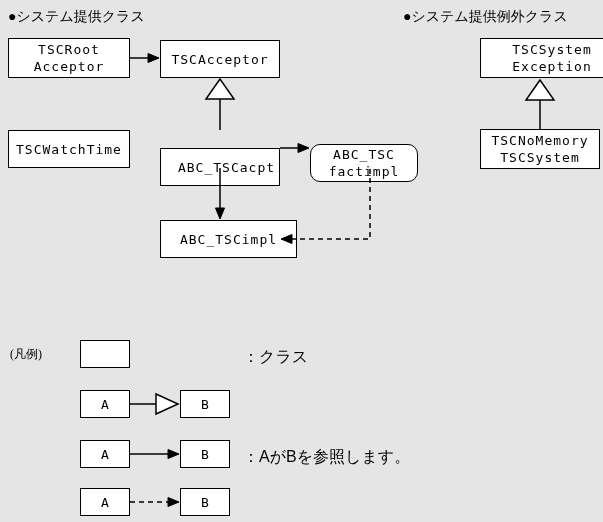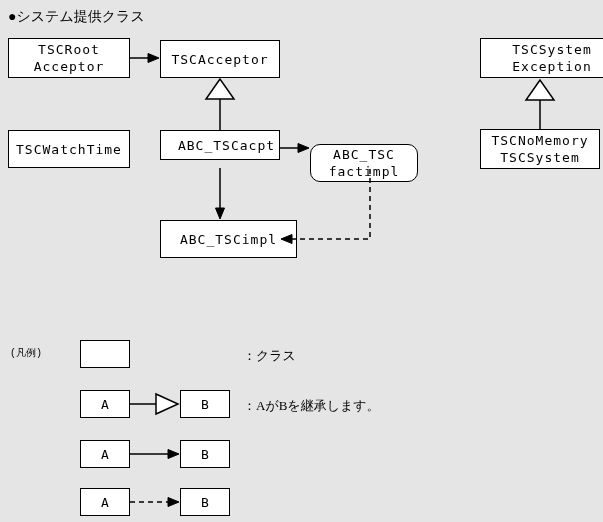--- a/index.html
+++ b/index.html
@@ -21,48 +21,49 @@
     white-space: pre-line;
     letter-spacing: 1px;
   }
   .overlay { position: absolute; left: 0; top: 0; pointer-events: none; }
   .overlay line, .overlay polyline { stroke: #000; stroke-width: 1.5; fill: none; }
   .overlay polygon.solid { fill: #000; stroke: #000; }
   .overlay polygon.hollow { fill: #fff; stroke: #000; stroke-width: 1.5; }
   .overlay polyline.dashed, .overlay line.dashed { stroke-dasharray: 5 4; }
   .legend-caption {
     position: absolute;
-    font-family: Liberation Mono, monospace;
-    font-size: 10px; white-space: nowrap;
+    font-family: Liberation Serif, serif;
+    font-size: 12px; white-space: nowrap;
   }
   .legend-desc {
     position: absolute;
-    font-family: Liberation Serif, serif;
-    font-size: 13px; white-space: nowrap;
+    font-family: Liberation Sans, sans-serif;
+    font-size: 16px; white-space: nowrap;
   }
   .legend-box {
     position: absolute;
     border: 1px solid #000; background: #fff;
     width: 50px; height: 28px;
     display: flex; align-items: center; justify-content: center;
     font-size: 13px;
   }
 </style>
 </head>
 <body>
 
 <div class="canvas">
 
   <div class="hdr" style="left:8px; top:8px;">●システム提供クラス</div>
+  <div class="hdr" style="left:403px; top:8px;">●システム提供例外クラス</div>
 
   <div class="node" style="left:160px; top:40px; width:120px; height:38px;">TSCAcceptor</div>
   <div class="node" style="left:8px; top:38px; width:122px; height:40px;">TSCRoot
 Acceptor</div>
   <div class="node" style="left:8px; top:130px; width:122px; height:38px;">TSCWatchTime</div>
-  <div class="node" style="left:160px; top:130px; width:120px; height:30px;padding-left:13px;">ABC_TSCacpt</div>
+  <div class="node" style="left:160px; top:148px; width:120px; height:38px;padding-left:13px;">ABC_TSCacpt</div>
   <div class="node" style="left:310px; top:144px; width:108px; height:38px;border-radius:10px;">ABC_TSC
 factimpl</div>
   <div class="node" style="left:160px; top:220px; width:137px; height:38px;">ABC_TSCimpl</div>
   <div class="node" style="left:480px; top:38px; width:144px; height:40px;">TSCSystem
 Exception</div>
   <div class="node" style="left:480px; top:129px; width:120px; height:40px;">TSCNoMemory
 TSCSystem</div>
 
   <svg class="overlay" width="603" height="522">
 
@@ -112,21 +113,21 @@
     </g>
   </svg>
 
   <div class="legend-caption" style="left:10px; top:346px;">(凡例)</div>
 
   <div class="legend-box" style="left:80px; top:340px;"></div>
   <div class="legend-desc" style="left:243px; top:347px;">：クラス</div>
 
   <div class="legend-box" style="left:80px; top:390px;">A</div>
   <div class="legend-box" style="left:180px; top:390px;">B</div>
-  <div class="legend-desc" style="left:243px; top:397px;">：AがBを継承します。</div>
 
   <div class="legend-box" style="left:80px; top:440px;">A</div>
   <div class="legend-box" style="left:180px; top:440px;">B</div>
+  <div class="legend-desc" style="left:243px; top:447px;">：AがBを参照します。</div>
 
   <div class="legend-box" style="left:80px; top:488px;">A</div>
   <div class="legend-box" style="left:180px; top:488px;">B</div>
 
 </div>
 
 </body></html>

